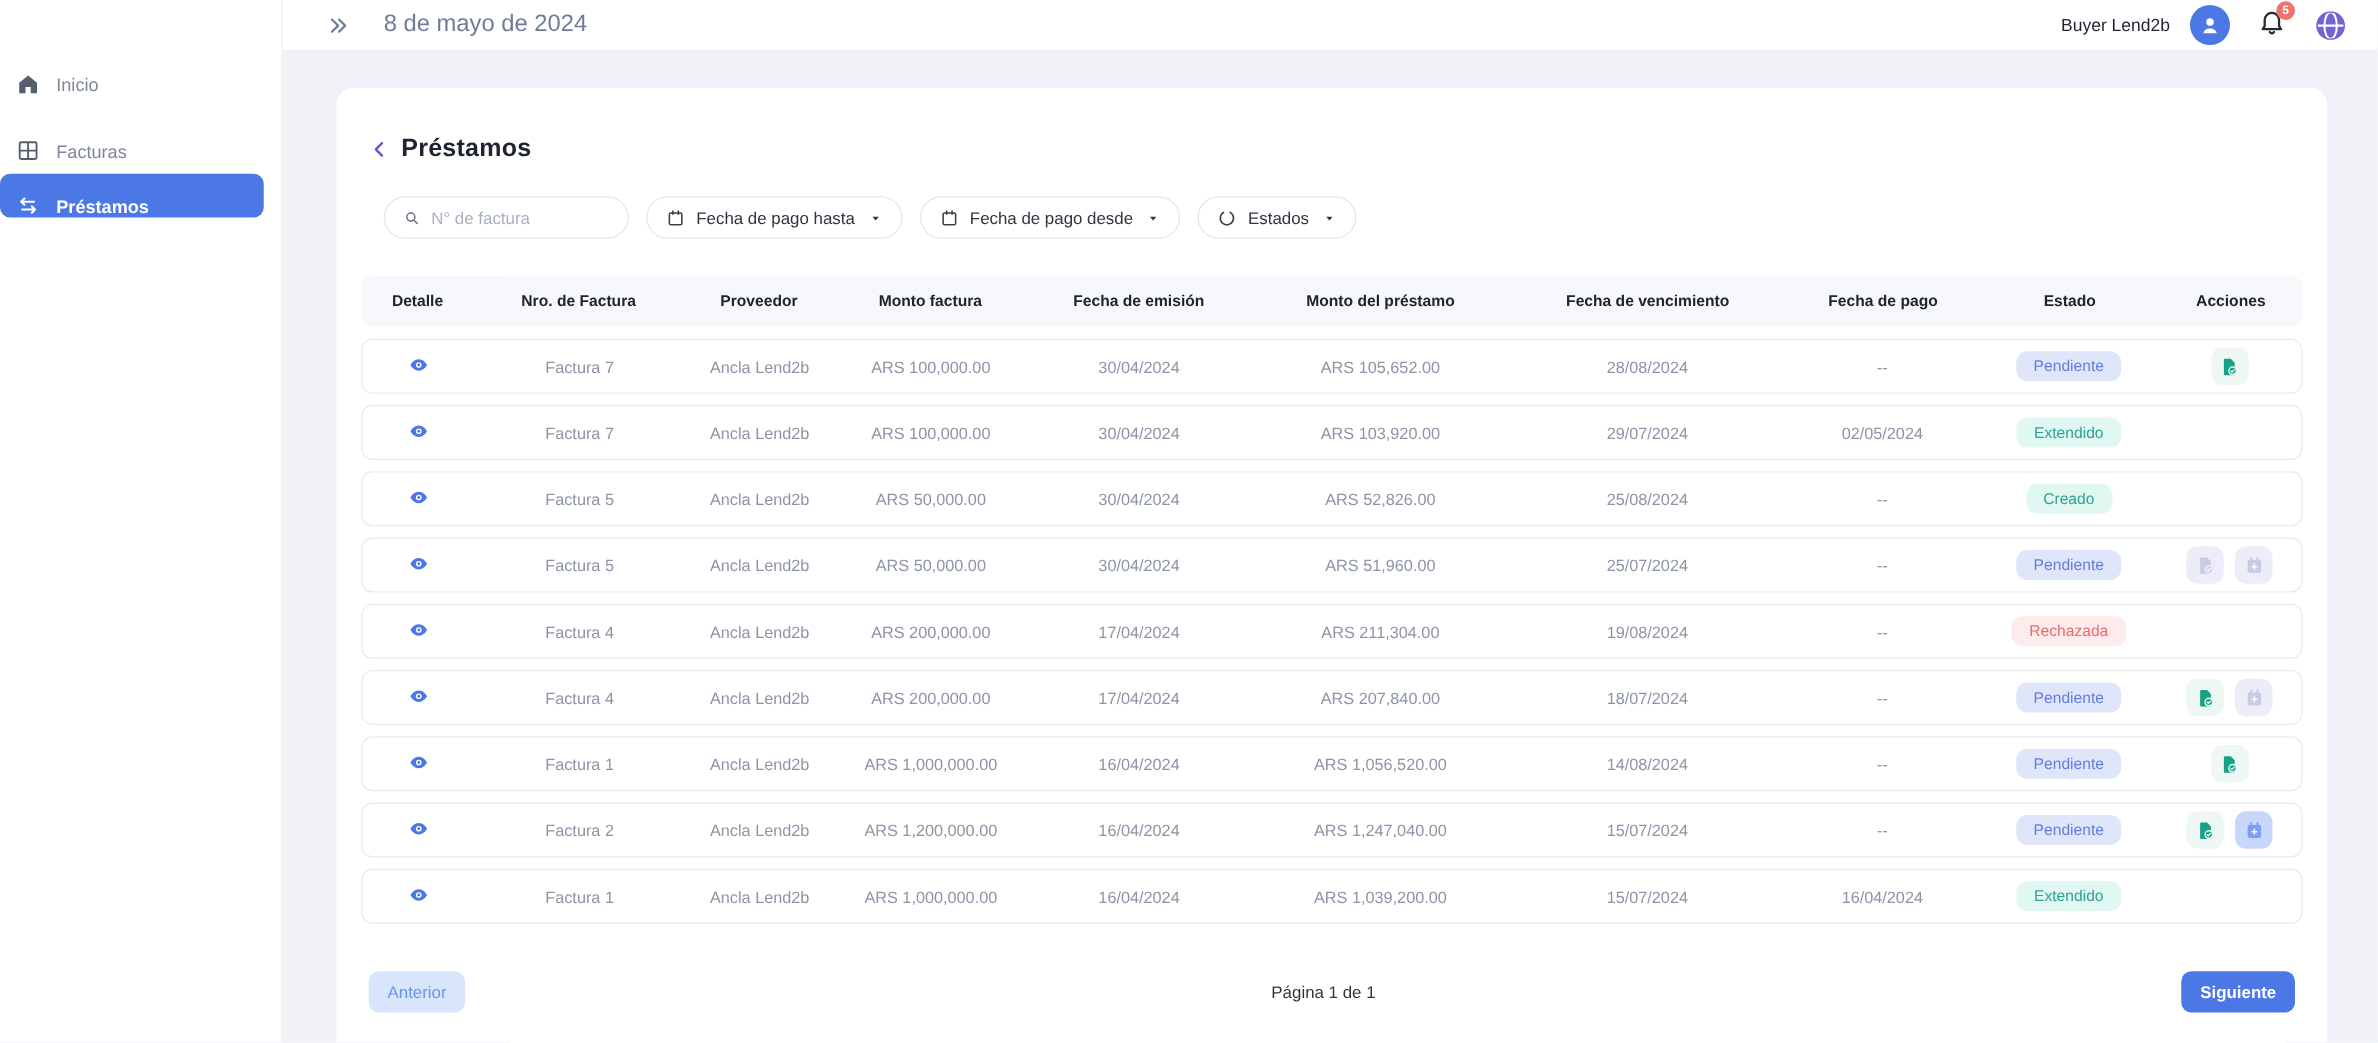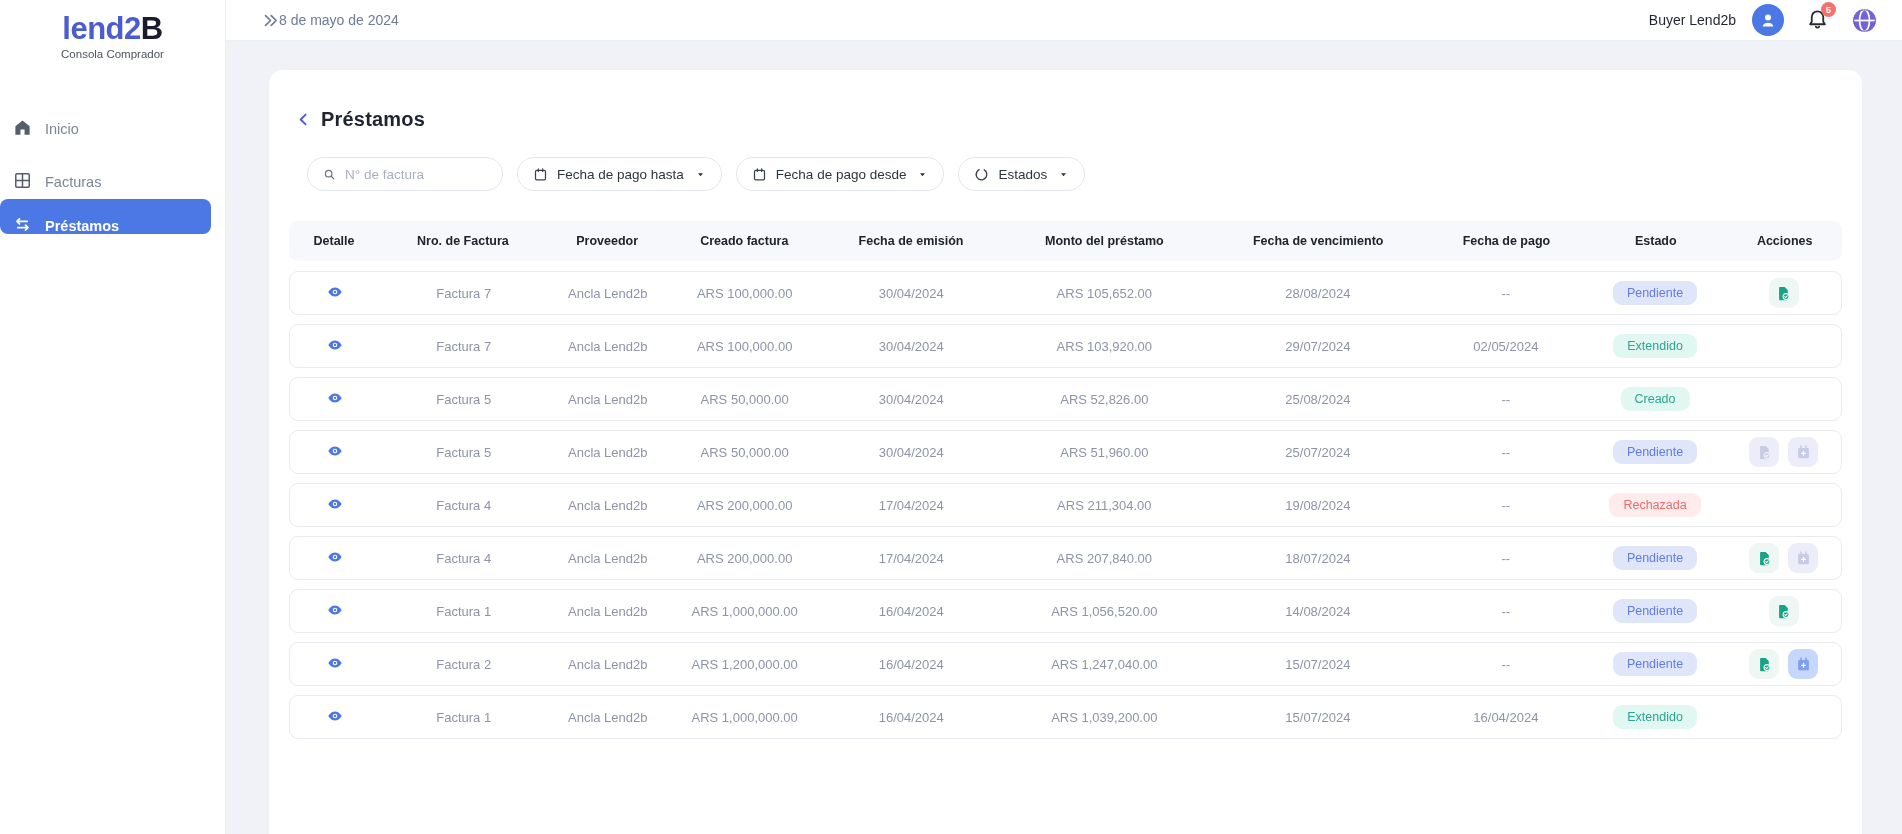--- a/index.html
+++ b/index.html
@@ -19,21 +19,21 @@
     font-size:14.5px; color:#7d8695; cursor:pointer; }
   .side-item svg { width:19px; height:19px; flex:0 0 auto; color:#565e6b; }
   .side-item.active { height:35px; margin:9px 14px 9px 0; border-radius:8px;
     background:#4c78e6; color:#fff; font-weight:bold; }
   .side-item.active svg { color:#fff; }
 
   
   .main { flex:1; display:flex; flex-direction:column; }
   .topbar { height:41px; background:#fff; border-bottom:1px solid #edeff3;
     display:flex; align-items:center; justify-content:space-between; padding:0 24px 0 36px; }
-  .topbar-left { display:flex; align-items:center; gap:0; color:#6e7b99; font-size:14px; }
+  .topbar-left { display:flex; align-items:center; gap:28px; color:#6e7b99; font-size:19px; }
   .topbar-left svg { width:17px; height:17px; color:#6e7b99; }
   .topbar-right { display:flex; align-items:center; gap:22px; }
   .user-name { font-size:14px; color:#1f2430; }
   .avatar { width:32px; height:32px; border-radius:50%; background:#4c78e6;
     display:flex; align-items:center; justify-content:center; margin-left:-6px; cursor:pointer; }
   .avatar svg { width:20px; height:20px; }
   .bell-wrap { position:relative; cursor:pointer; }
   .bell-wrap svg { width:23px; height:23px; color:#262b33; }
   .notif-badge { position:absolute; top:-5px; right:-7px; min-width:15px; height:15px;
     background:#f4726d; border-radius:8px; color:#fff; font-size:9.5px; font-weight:bold;
@@ -95,24 +95,20 @@
     font-size:13.5px; font-family:"Liberation Sans", sans-serif; cursor:pointer; }
   .btn-prev { background:#d9e5fb; color:#6a93f2; }
   .btn-next { background:#4c78e6; color:#fff; font-weight:bold; }
 </style>
 </head>
 <body>
 
 <div class="app">
 
   <aside class="sidebar">
-    <div class="logo-wrap">
-      <div class="logo"><span>lend2</span><span class="accent">B</span></div>
-      <div class="tagline">Consola Comprador</div>
-    </div>
     <nav class="nav" id="side-nav">
         <div class="side-item">
           <svg viewBox="0 0 24 24" fill="currentColor">
             <path d="M12 3 3 10.4V21h6.4v-6.4h5.2V21H21V10.4z"></path>
           </svg>
           <span>Inicio</span>
         </div>
         <div class="side-item">
           <svg viewBox="0 0 24 24" fill="none" stroke="currentColor" stroke-width="1.9">
             <rect x="3.5" y="3.5" width="17" height="17" rx="1.5"></rect>
@@ -216,21 +212,21 @@
             <svg class="caret" viewBox="0 0 24 24" fill="currentColor">
                 <path d="M6.5 9.5h11L12 16z"></path>
               </svg>
           </button>
         </div>
 
         <div class="table-head grid-row" id="table-head">
             <div class="hcell">Detalle</div>
             <div class="hcell">Nro. de Factura</div>
             <div class="hcell">Proveedor</div>
-            <div class="hcell">Creado factura</div>
+            <div class="hcell">Monto factura</div>
             <div class="hcell">Fecha de emisión</div>
             <div class="hcell">Monto del préstamo</div>
             <div class="hcell">Fecha de vencimiento</div>
             <div class="hcell">Fecha de pago</div>
             <div class="hcell">Estado</div>
             <div class="hcell">Acciones</div>
           </div>
         <div class="rows" id="rows">
   <div class="row grid-row">
     <div class="cell">
@@ -476,17 +472,22 @@
     <div class="cell">ARS 1,000,000.00</div>
     <div class="cell">16/04/2024</div>
     <div class="cell">ARS 1,039,200.00</div>
     <div class="cell">15/07/2024</div>
     <div class="cell">16/04/2024</div>
     <div class="cell"><span class="badge badge-teal">Extendido</span></div>
     <div class="cell actions-cell"></div>
   </div>
 </div>
 
+        <div class="pagination">
+          <button class="btn btn-prev">Anterior</button>
+          <span class="pg-info">Página 1 de 1</span>
+          <button class="btn btn-next">Siguiente</button>
+        </div>
 
       </div>
     </div>
   </div>
 </div>
 
 </body></html>

